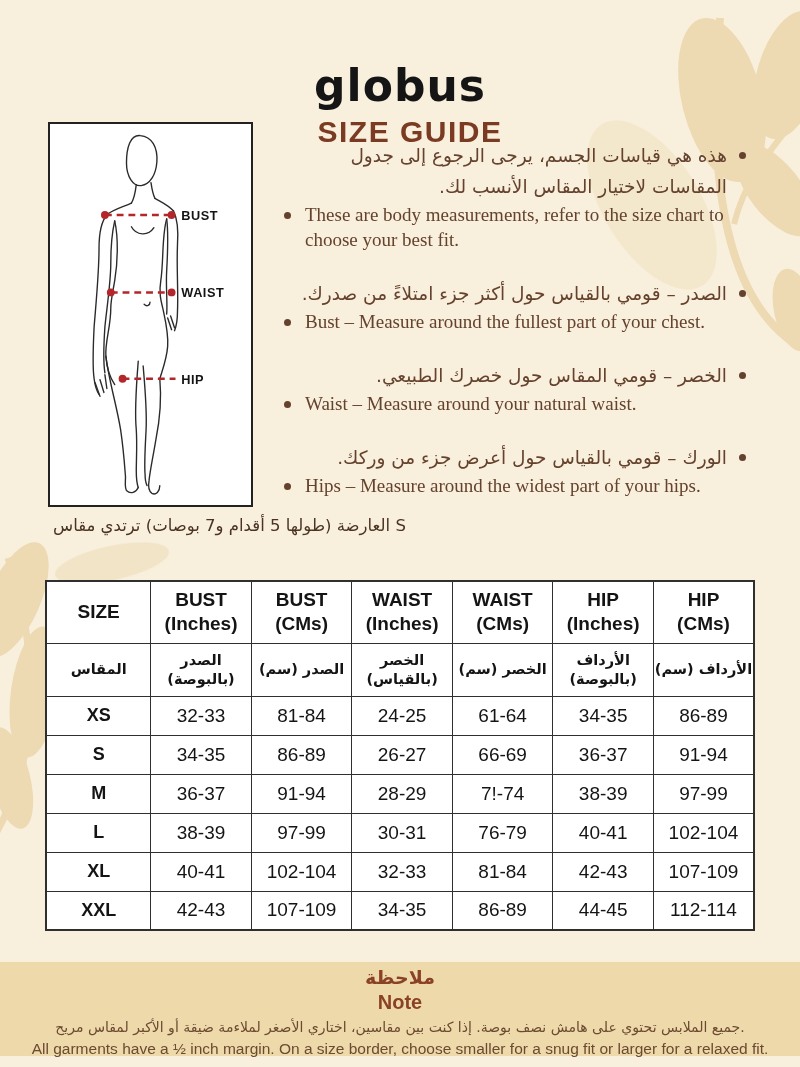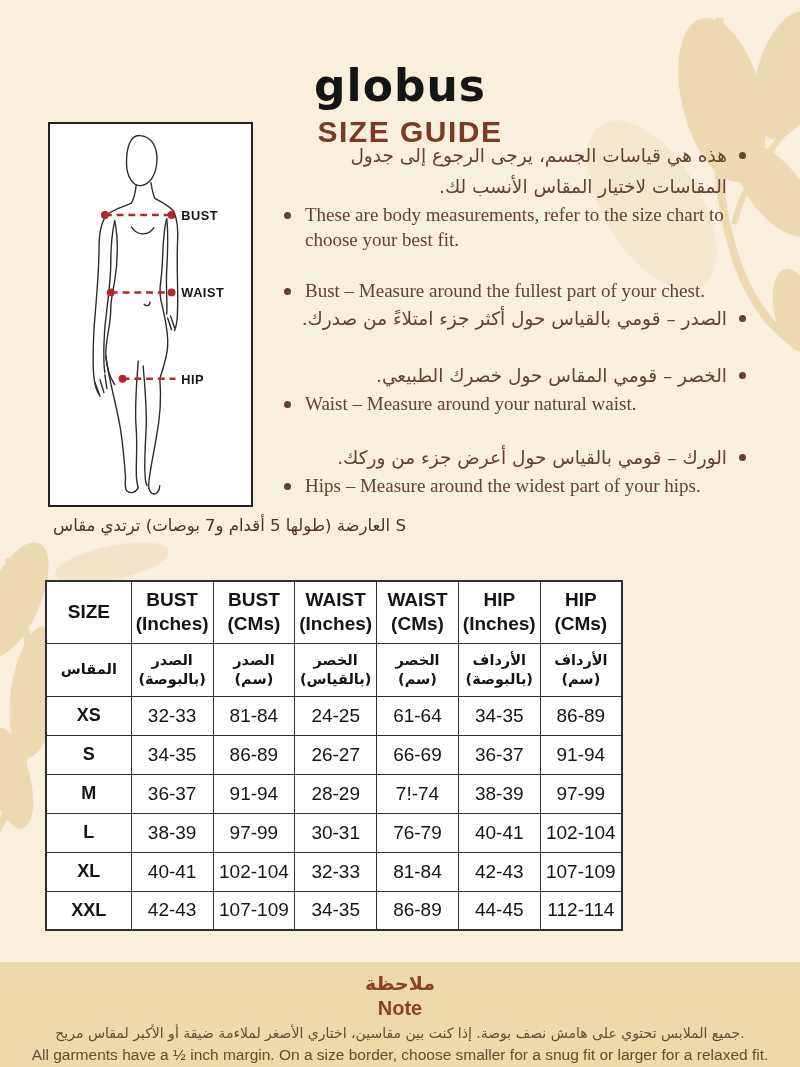--- a/index.html
+++ b/index.html
@@ -58,41 +58,41 @@
   .inst-item.en .txt{
     font-family:"Liberation Serif",serif;
     font-size:19px;line-height:25px;
   }
 
   .model-note{position:absolute;left:45px;top:514px;width:520px;color:#4a3322;margin-left:8px;}
   .model-note .m-ar{font-family:"DejaVu Sans",sans-serif;font-size:16.5px;line-height:24px;}
   .model-note .m-en{font-family:"Liberation Serif",serif;font-size:18px;line-height:24px;}
 
   .size-table{
-    position:absolute;left:45px;top:580px;width:578px;
+    position:absolute;left:45px;top:580px;width:710px;
     border-collapse:collapse;background:#fff;
     border:2.5px solid var(--tborder);
     table-layout:fixed;
   }
   .size-table th,.size-table td{
     border:1.5px solid var(--tborder);
     text-align:center;vertical-align:middle;
     white-space:pre-line;
     color:#141414;
   }
   .size-table col.c-size{width:14.8%;}
   .size-table .th-en{height:62px;font-size:19px;font-weight:700;line-height:24px;font-family:"Liberation Sans",sans-serif;}
   .size-table .th-ar{height:53px;font-size:14.5px;font-weight:700;line-height:19px;font-family:"DejaVu Sans",sans-serif;direction:rtl;}
   .size-table td{height:39px;font-size:19px;font-family:"Liberation Sans",sans-serif;}
   .size-table td.size-cell{font-weight:700;font-size:18px;}
 
   .note-footer{
-    position:absolute;left:0;top:962px;width:800px;height:105px;
+    position:absolute;left:0;top:962px;width:800px;height:94px;
     background:var(--note-bg);
-    text-align:center;padding-top:9px;
+    text-align:center;padding-top:3px;
   }
   .note-title-ar{font-family:"DejaVu Sans",sans-serif;font-size:19px;font-weight:700;color:#8a4226;line-height:25px;}
   .note-title-en{font-size:20px;font-weight:700;color:#8a4226;line-height:25px;}
   .note-body-ar{font-family:"DejaVu Sans",sans-serif;font-size:14px;color:#6b4a30;line-height:21px;margin-top:2px;}
   .note-body-en{font-size:15.5px;color:#6b4a30;line-height:21px;}
 </style>
 </head>
 <body>
 
 <svg class="decor" viewBox="0 0 800 1067">
@@ -172,27 +172,27 @@
       <div class="inst-item ar" dir="rtl">
         <span class="dot"></span>
         <div class="txt">هذه هي قياسات الجسم، يرجى الرجوع إلى جدول المقاسات لاختيار المقاس الأنسب لك.</div>
       </div>
       <div class="inst-item en">
         <span class="dot"></span>
         <div class="txt">These are body measurements, refer to the size chart to choose your best fit.</div>
       </div>
     </div>
     <div class="inst-group">
+      <div class="inst-item ar" dir="rtl">
+        <span class="dot"></span>
+        <div class="txt">الصدر – قومي بالقياس حول أكثر جزء امتلاءً من صدرك.</div>
+      </div>
       <div class="inst-item en">
         <span class="dot"></span>
         <div class="txt">Bust – Measure around the fullest part of your chest.</div>
-      </div>
-      <div class="inst-item ar" dir="rtl">
-        <span class="dot"></span>
-        <div class="txt">الصدر – قومي بالقياس حول أكثر جزء امتلاءً من صدرك.</div>
       </div>
     </div>
     <div class="inst-group">
       <div class="inst-item ar" dir="rtl">
         <span class="dot"></span>
         <div class="txt">الخصر – قومي المقاس حول خصرك الطبيعي.</div>
       </div>
       <div class="inst-item en">
         <span class="dot"></span>
         <div class="txt">Waist – Measure around your natural waist.</div>

